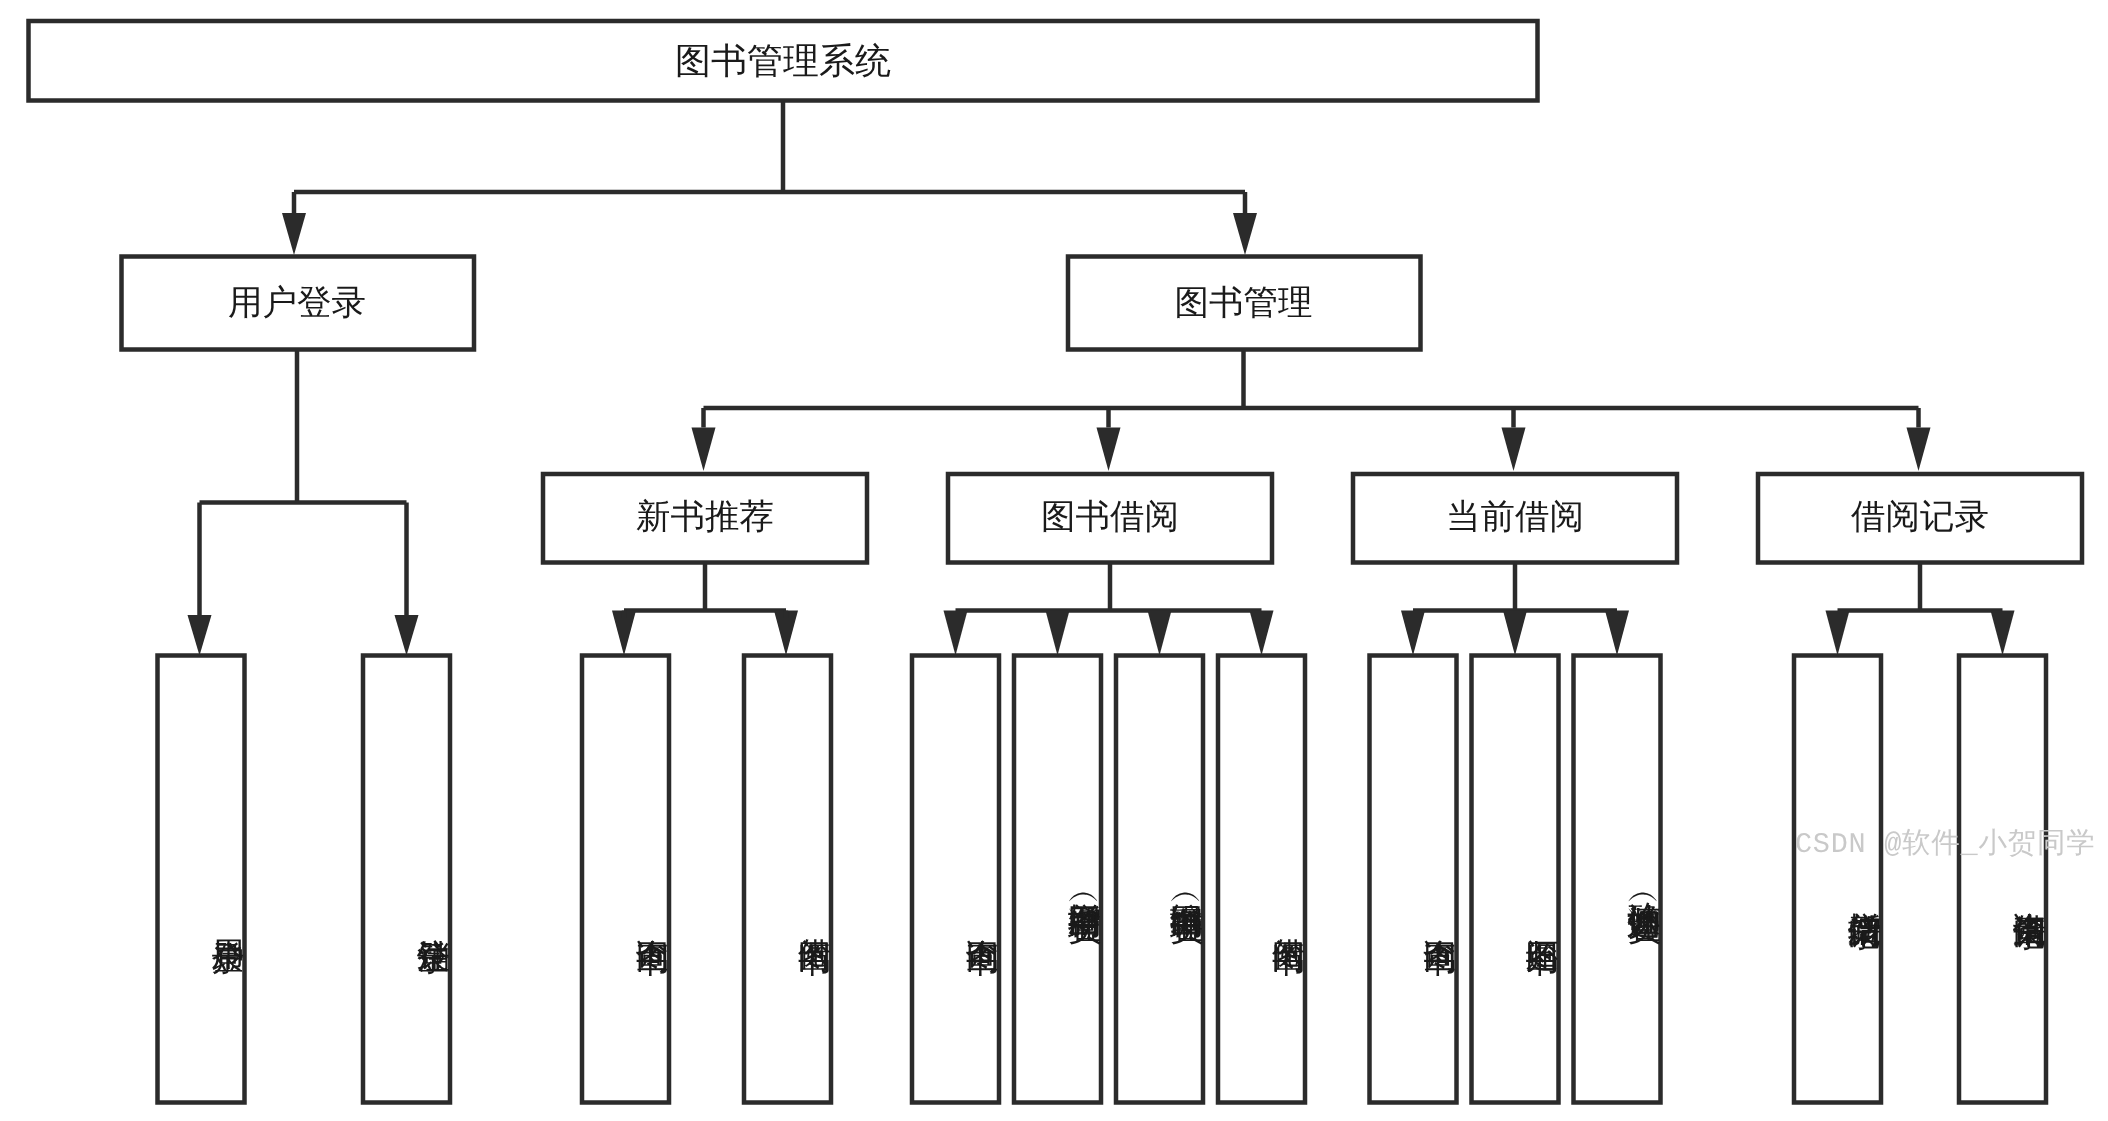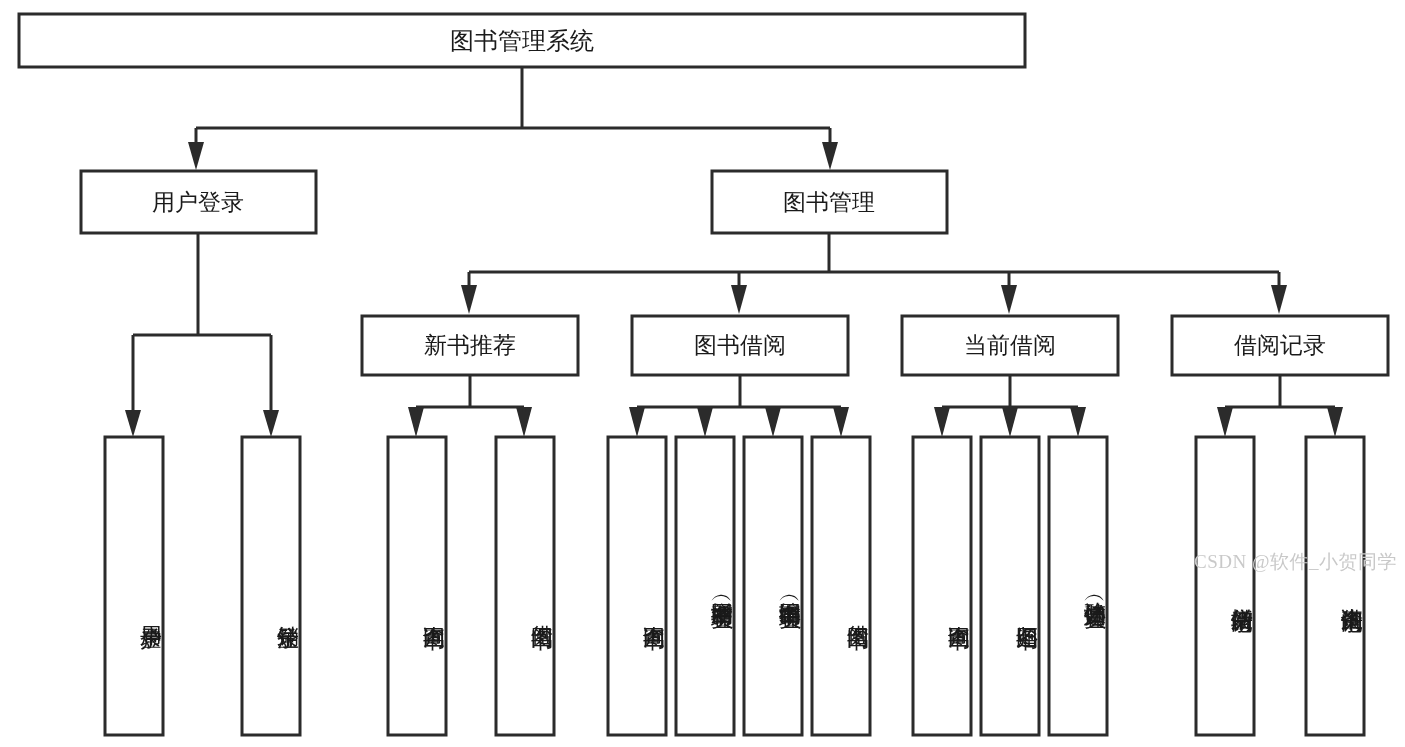--- a/index.html
+++ b/index.html
@@ -73,21 +73,21 @@
     white-space: nowrap;
     display: flex;
     align-items: flex-start;
     justify-content: center;
     pointer-events: none;
   }
   .watermark {
     position: absolute;
     right: 8px;
     bottom: 6px;
-    font-family: Liberation Serif, serif;
+    font-family: Liberation Mono, monospace;
     font-size: 19px;
     color: #c9c9c9;
     white-space: nowrap;
     letter-spacing: 0.5px;
   }
 </style>
 </head>
 <body>
 
 <div id="diagram-root">

